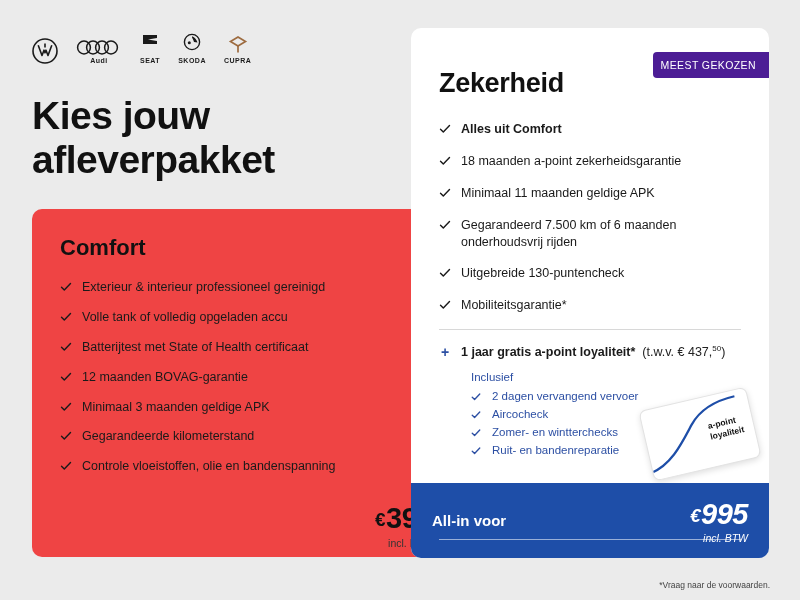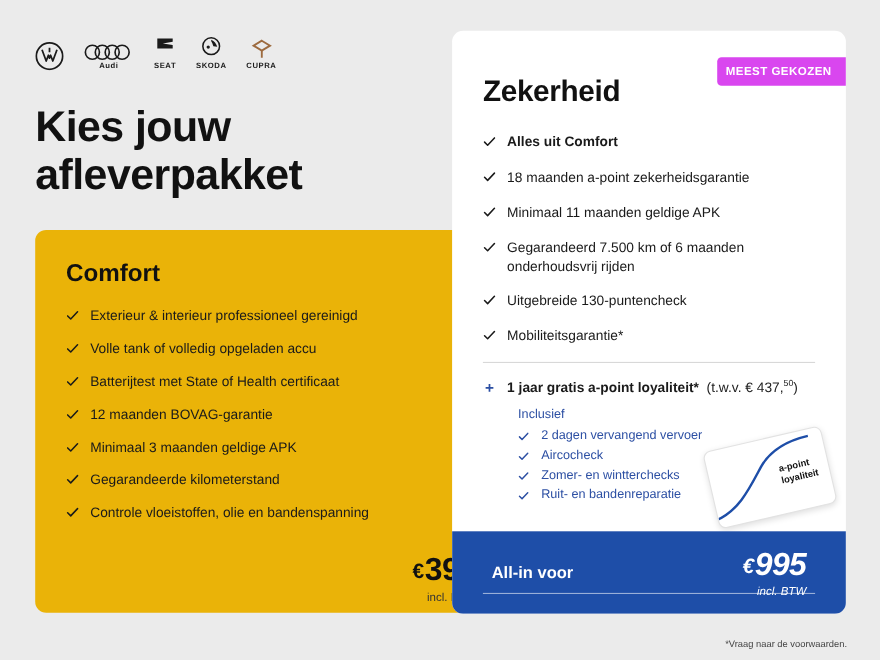--- a/index.html
+++ b/index.html
@@ -50,21 +50,21 @@
     font-weight: bold;
     color: #111;
     letter-spacing: -0.5px;
   }
 
   
   .comfort-card {
     position: absolute;
     left: 32px; top: 209px;
     width: 429px; height: 348px;
-    background: #eab308;
+    background: #ef4444;
     border-radius: 10px;
     padding: 26px 28px 20px 28px;
   }
   .card-title {
     font-size: 22px;
     font-weight: bold;
     color: #111;
     margin-bottom: 18px;
   }
   ul.features { list-style: none; }
@@ -110,24 +110,24 @@
     position: absolute;
     left: 411px; top: 28px;
     width: 358px; height: 530px;
     background: #fff;
     border-radius: 10px;
     overflow: hidden;
   }
   .badge {
     position: absolute;
     right: 0; top: 24px;
-    background: #d946ef;
+    background: #4c1d95;
     color: #fff;
     font-size: 10.5px;
-    font-weight: bold;
+    font-weight: normal;
     letter-spacing: .4px;
     padding: 7px 13px 7px 8px;
     border-radius: 4px 0 0 4px;
   }
   .right-inner { padding: 40px 28px 0 28px; }
   .right-title {
     font-size: 27px;
     font-weight: bold;
     color: #111;
     margin-bottom: 22px;
@@ -208,21 +208,21 @@
   }
   .loyalty-card svg { position: absolute; left: 0; top: 0; }
 
   
   .blue-bar {
     position: absolute;
     left: 0; bottom: 0;
     width: 358px; height: 75px;
     background: #1e4ea8;
     color: #fff;
-    padding: 0 36px;
+    padding: 0 21px;
     display: flex;
     align-items: center;
     justify-content: space-between;
   }
   .allin-label {
     font-size: 15px;
     font-weight: bold;
   }
   .blue-price-wrap { text-align: right; font-style: italic; }
   .blue-price {

